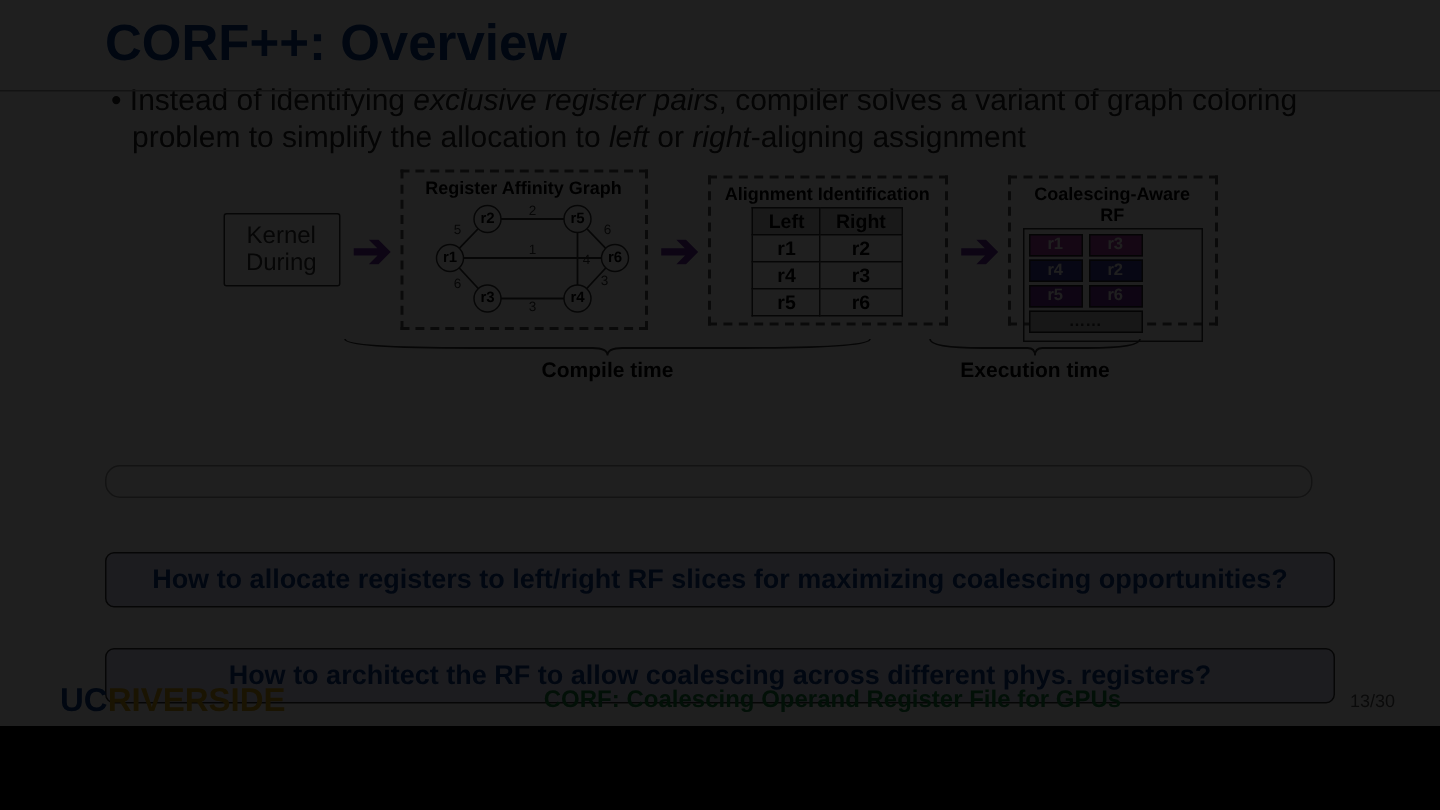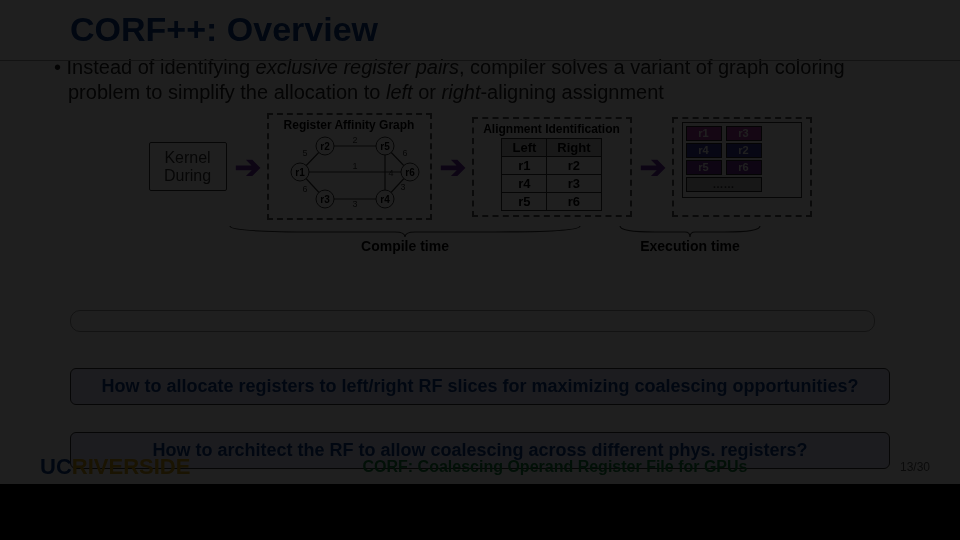--- a/index.html
+++ b/index.html
@@ -37,21 +37,21 @@
     position: absolute;
     top: 60px;
     left: 0;
     width: 960px;
     height: 1px;
     background: #999;
   }
   .bullet {
     font-size: 20px;
     color: #222;
-    margin-left: 24px;
+    margin-left: 44px;
     margin-right: 20px;
     line-height: 1.25;
     text-indent: -14px;
     padding-left: 14px;
     margin-top: 6px;
   }
   .bullet .em { font-style: italic; }
   .diagram {
     display: flex;
     align-items: center;
@@ -268,20 +268,21 @@
               <td>r5</td>
               <td>r6</td>
             </tr>
       </tbody>
         </table>
     </div>
 
     <div class="arrow">➔</div>
 
     <div class="panel rf-panel" style="width:140px;height:100px;">
+      <div class="panel-title">Coalescing-Aware RF</div>
       <div style="border:1px solid #333;padding:3px;">
         <div class="rf-row">
           <div class="rf-cell c13">r1</div>
           <div class="rf-cell c13">r3</div>
         </div>
         <div class="rf-row">
           <div class="rf-cell c42">r4</div>
           <div class="rf-cell c42">r2</div>
         </div>
         <div class="rf-row">

